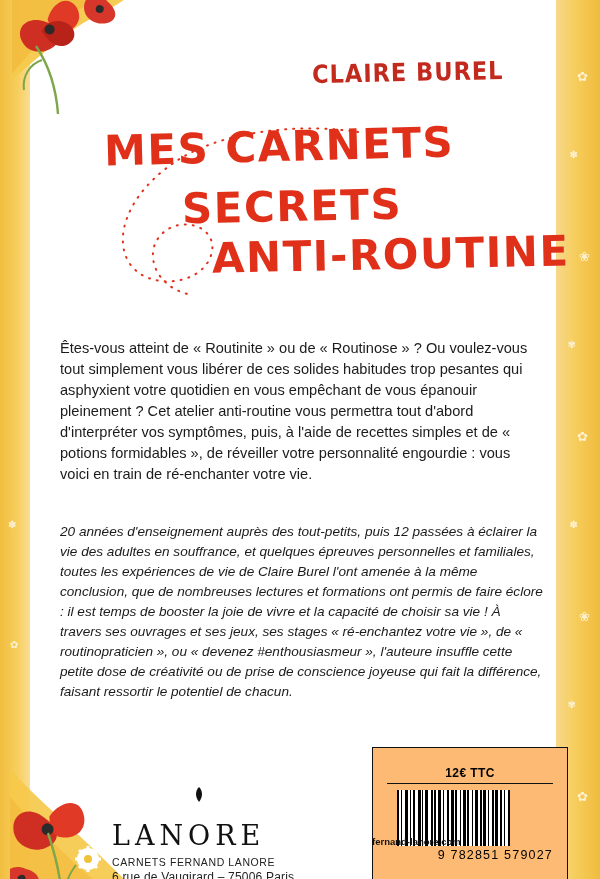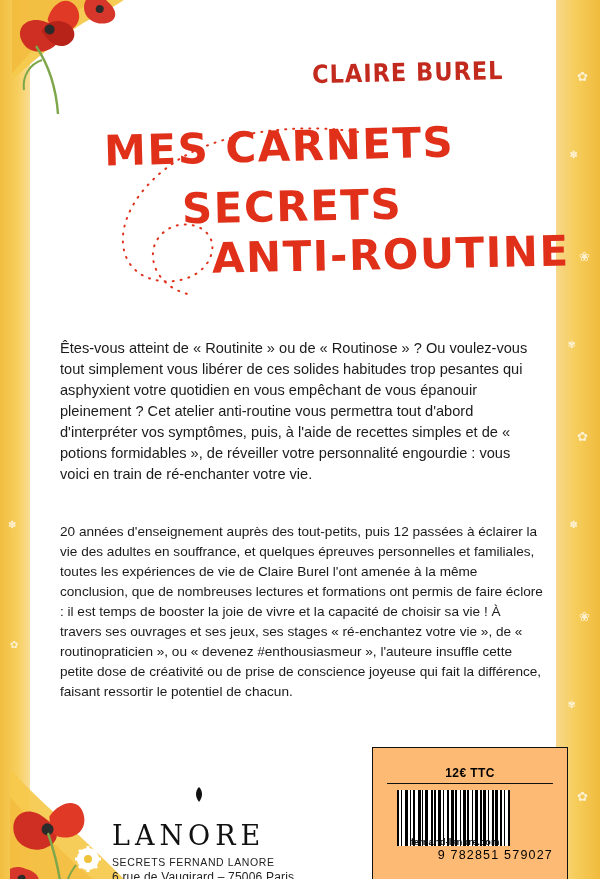--- a/index.html
+++ b/index.html
@@ -98,20 +98,21 @@
     color: #1b1b1b;
   }
   .blurb p { margin: 0 0 0 0; }
 
   .blurb-italic {
     position: absolute;
     left: 60px;
     top: 522px;
     width: 483px;
     font-family: "Liberation Sans", sans-serif;
+    font-style: italic;
     font-size: 13.6px;
     line-height: 1.47;
     color: #1b1b1b;
   }
 
   
   .publisher {
     position: absolute;
     left: 112px;
     top: 820px;
@@ -187,21 +188,21 @@
     letter-spacing: 1.2px;
     text-align: right;
     padding: 0 0 4px 0;
     color: #000;
   }
   .site {
     position: absolute;
     left: 372px;
     top: 836px;
     width: 166px;
-    text-align: center;
+    text-align: left;
     font-family: "Liberation Sans", sans-serif;
     font-size: 9.5px;
     font-weight: bold;
     color: #111;
   }
 </style>
 </head>
 <body>
 
 <div class="cover">
@@ -280,21 +281,21 @@
     <p>Êtes-vous atteint de « Routinite » ou de « Routinose » ? Ou voulez-vous tout simplement vous libérer de ces solides habitudes trop pesantes qui asphyxient votre quotidien en vous empêchant de vous épanouir pleinement ? Cet atelier anti-routine vous permettra tout d'abord d'interpréter vos symptômes, puis, à l'aide de recettes simples et de « potions formidables », de réveiller votre personnalité engourdie : vous voici en train de ré-enchanter votre vie.</p>
   </div>
 
   <div class="blurb-italic">20 années d'enseignement auprès des tout-petits, puis 12 passées à éclairer la vie des adultes en souffrance, et quelques épreuves personnelles et familiales, toutes les expériences de vie de Claire Burel l'ont amenée à la même conclusion, que de nombreuses lectures et formations ont permis de faire éclore : il est temps de booster la joie de vivre et la capacité de choisir sa vie ! À travers ses ouvrages et ses jeux, ses stages « ré-enchantez votre vie », de « routinopraticien », ou « devenez #enthousiasmeur », l'auteure insuffle cette petite dose de créativité ou de prise de conscience joyeuse qui fait la différence, faisant ressortir le potentiel de chacun.</div>
 
   <svg class="logo-leaf" viewBox="0 0 18 18">
     <path d="M9 1 C13 5 13 11 9 16 C5 11 5 5 9 1 Z" fill="#111"></path>
   </svg>
   <div class="publisher">
     <div class="publisher-name">LANORE</div>
-    <div class="publisher-sub">SECRETS FERNAND LANORE</div>
+    <div class="publisher-sub">CARNETS FERNAND LANORE</div>
     <div class="publisher-addr">6 rue de Vaugirard – 75006 Paris</div>
   </div>
 
   <div class="barcode-box">
     <div class="price-row">12€ TTC</div>
     <div class="bars">
       <i style="width:2px"></i>
         <i style="width:2px;background:#fff"></i>
         <i style="width:1px"></i>
         <i style="width:3px;background:#fff"></i>

